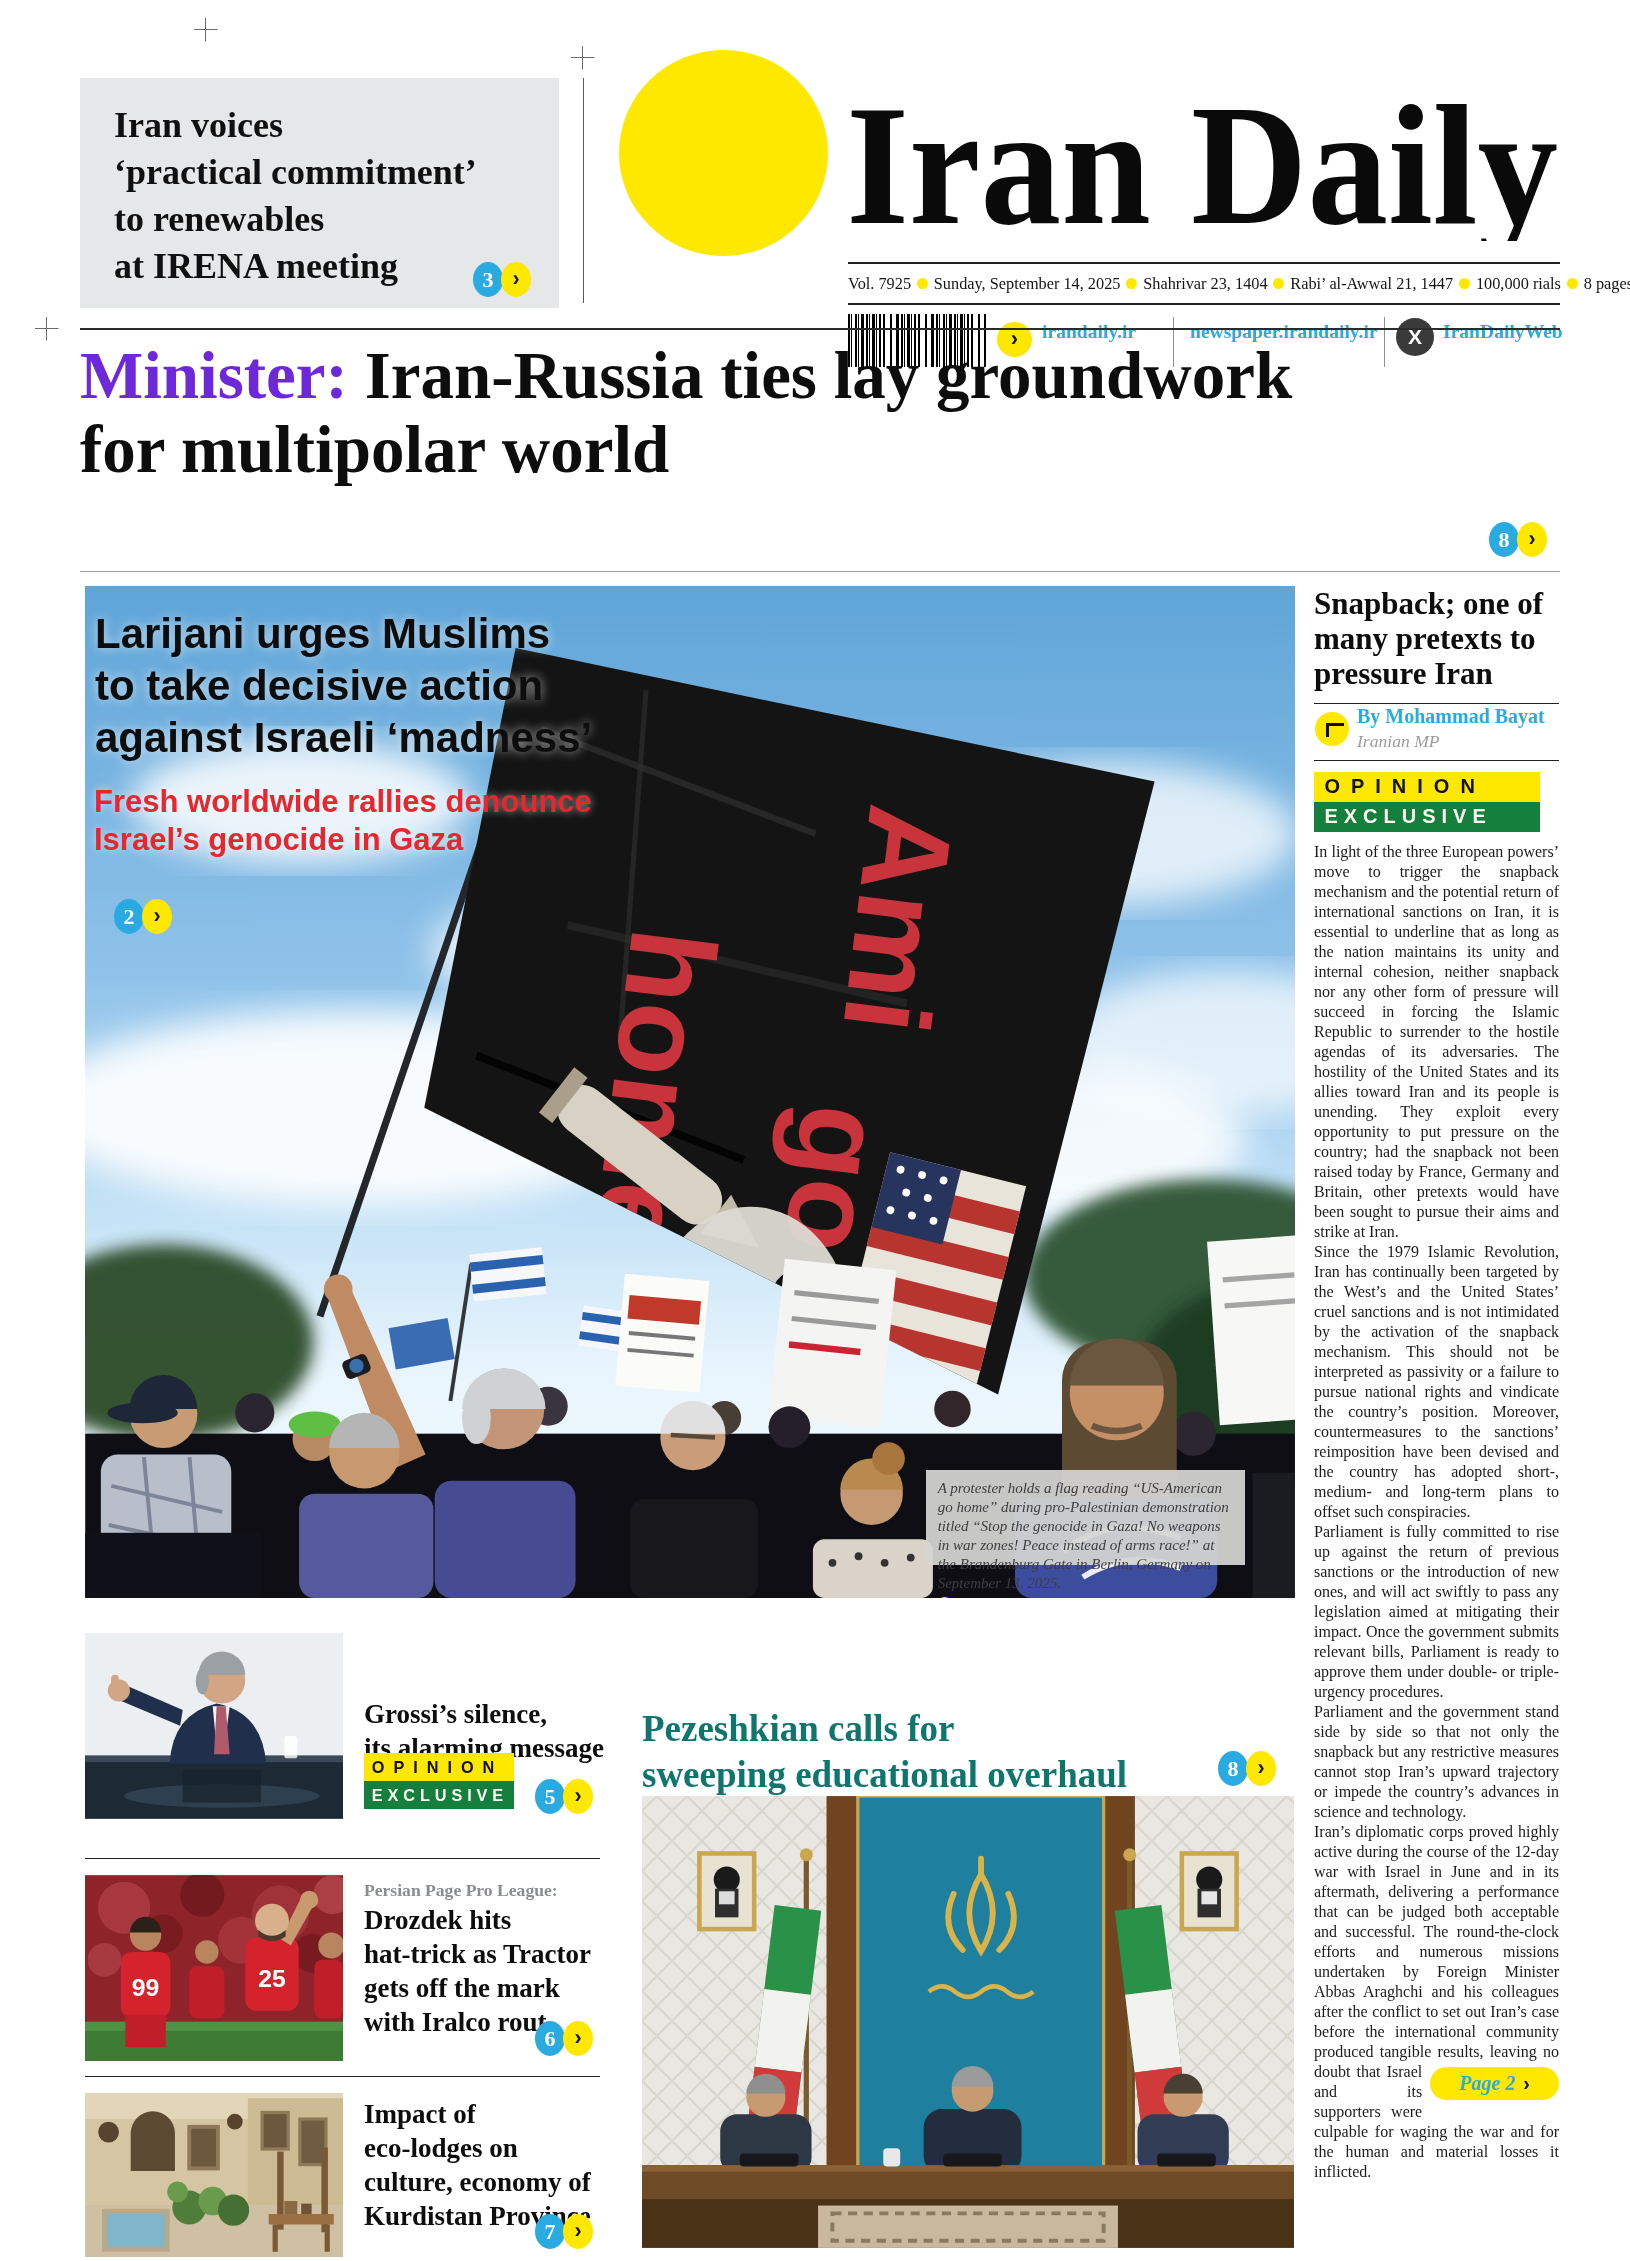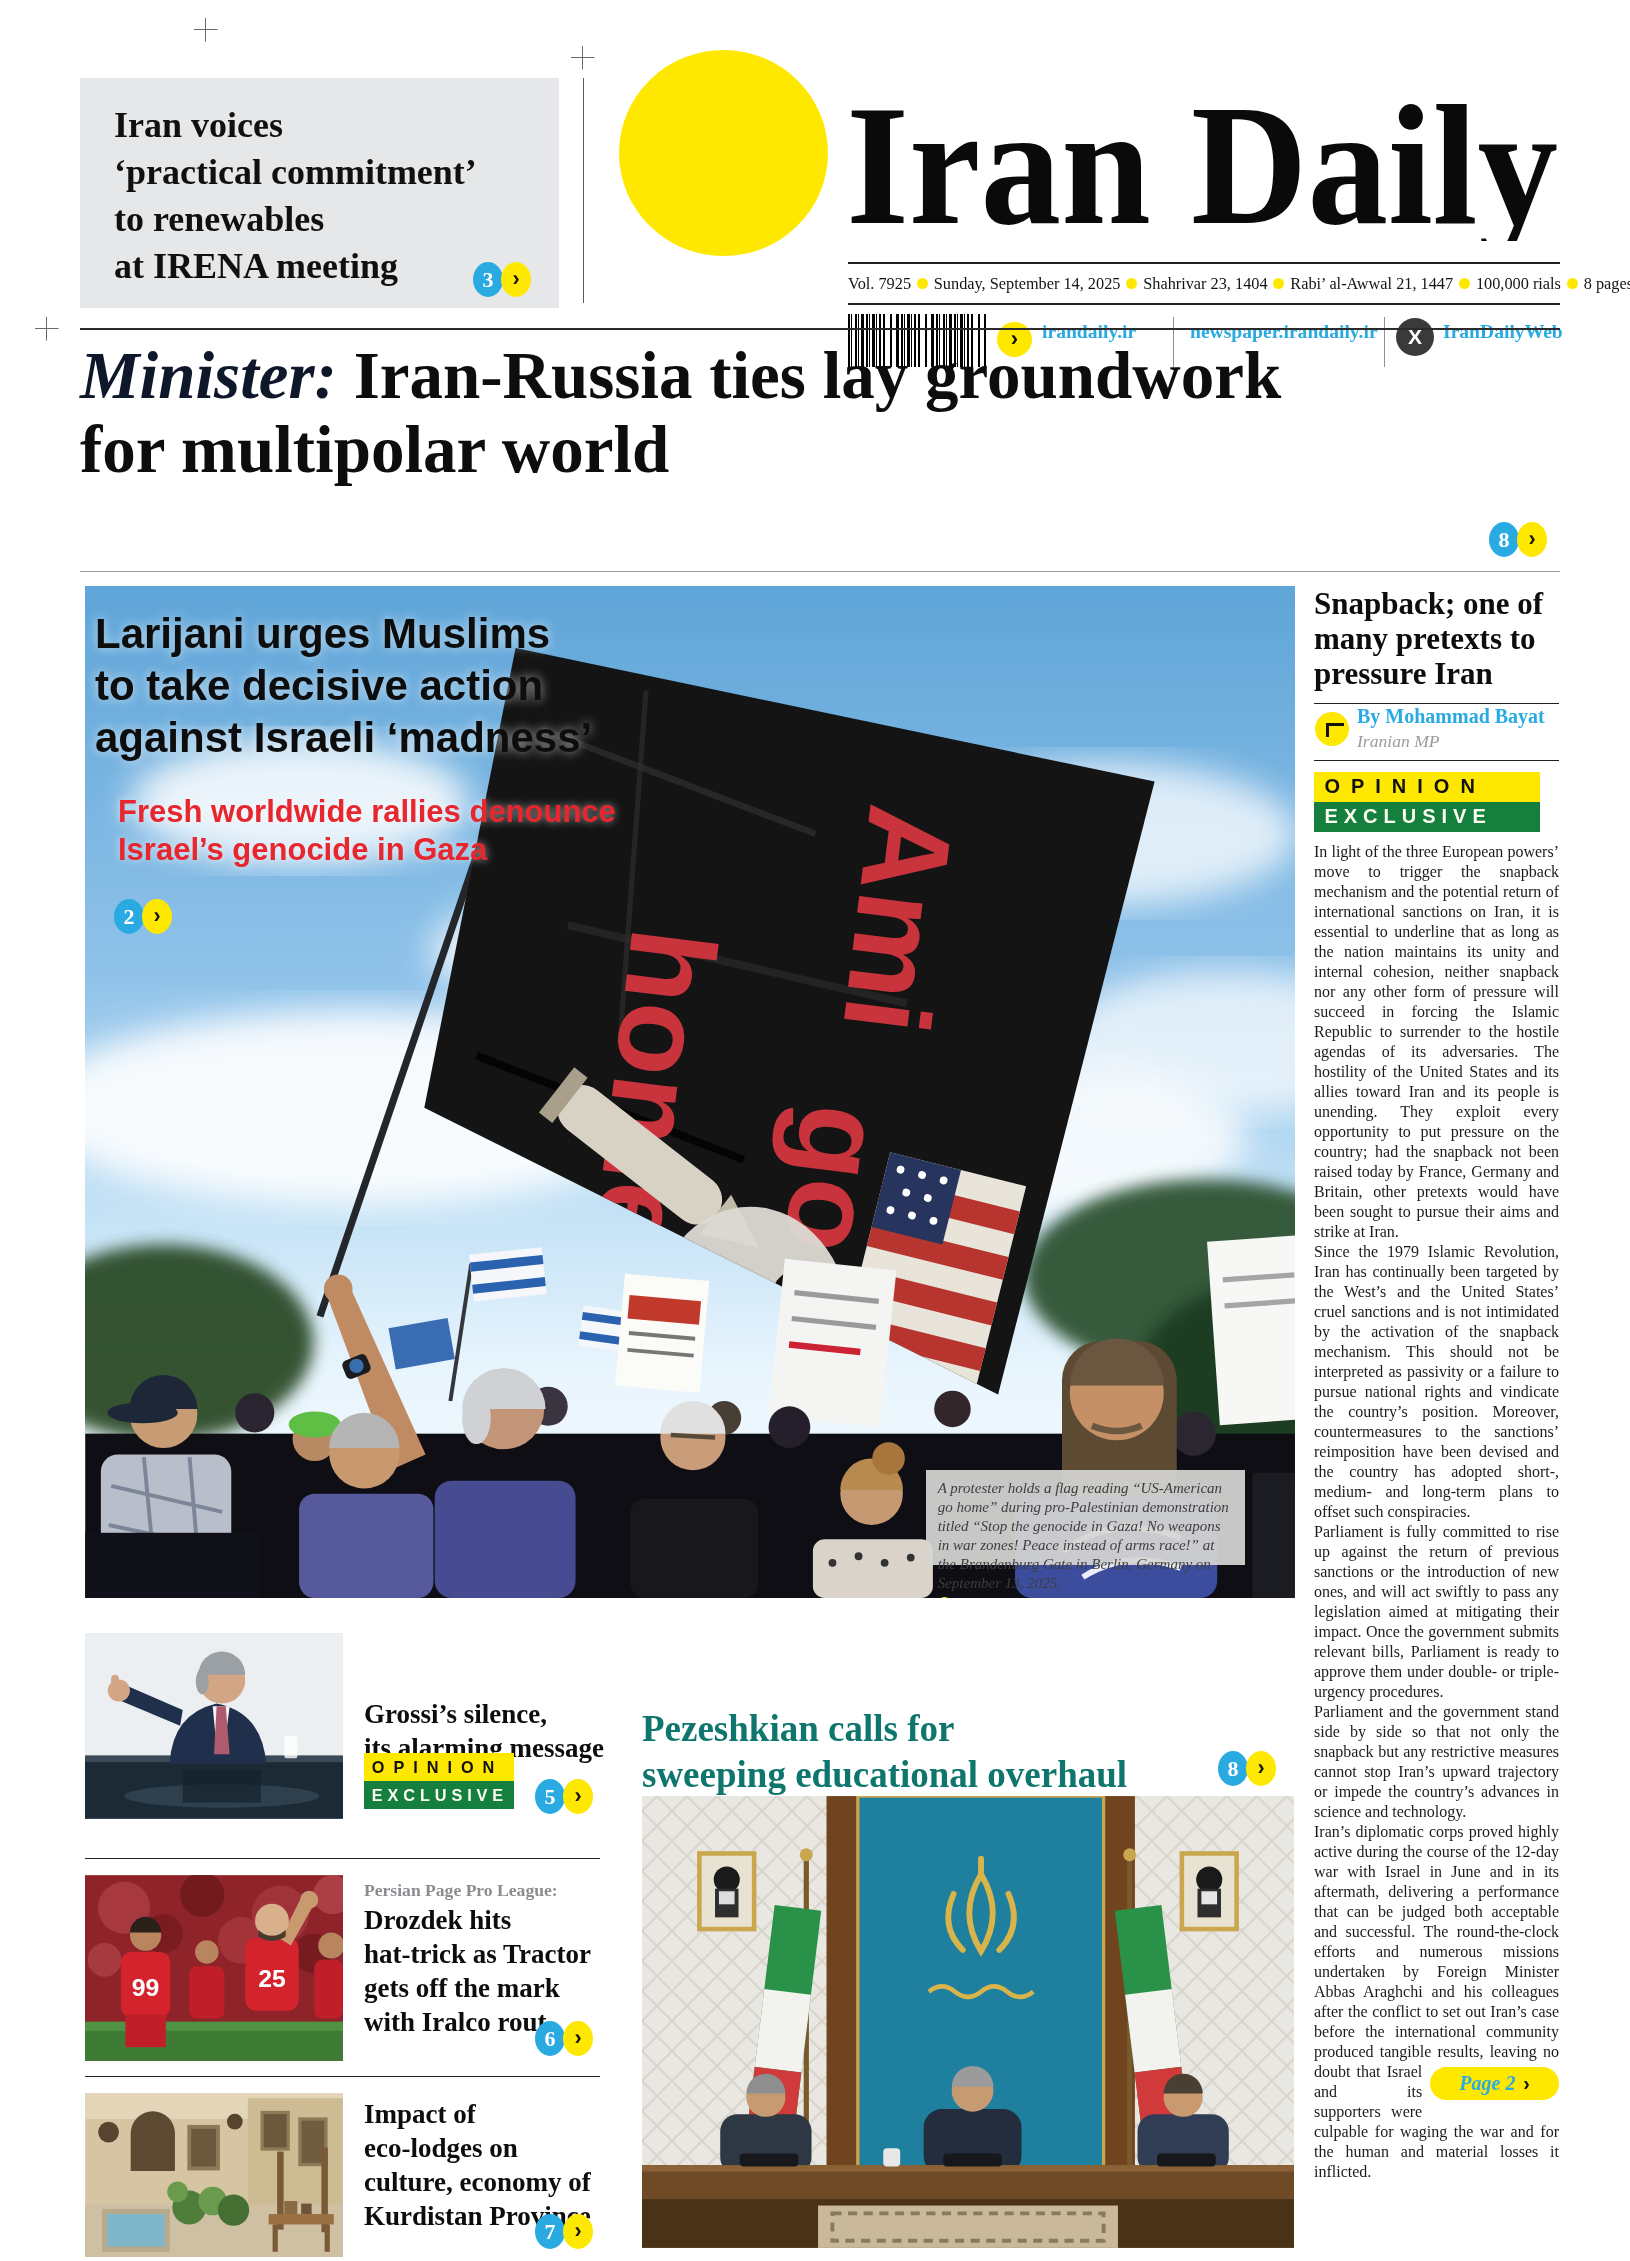--- a/index.html
+++ b/index.html
@@ -25,34 +25,34 @@
   .barcode{position:absolute;left:0;top:1.3px;width:138px;height:53px;
      background:repeating-linear-gradient(90deg,#000 0 2px,#fff 2px 3.3px,#000 3.3px 3.9px,#fff 3.9px 6.5px,#000 6.5px 9px,#fff 9px 10.4px,#000 10.4px 11px,#fff 11px 13px,#000 13px 15.6px,#fff 15.6px 17.6px);}
   .circ-arrow{position:absolute;width:35px;height:35px;border-radius:50%;background:#ffe800;
      font:bold 22px/34px "Liberation Sans",sans-serif;color:#111;text-align:center;}
   .publink{position:absolute;top:7.8px;font:bold 19.6px "Liberation Serif",serif;color:#29abe2;text-decoration:none;}
   .pubdiv{position:absolute;top:0;width:0.7px;height:50px;background:#8f9194;}
   .xcircle{position:absolute;left:548px;top:5.2px;width:38px;height:38px;border-radius:50%;background:#3a3a3a;
      color:#fff;font:bold 21px/38px "Liberation Sans",sans-serif;text-align:center;}
   
   .lead{position:absolute;left:80px;top:338px;width:1480px;font:bold 67px/74px "Liberation Serif",serif;color:#0d0d0d;}
-  .lead .kicker{font-style:italic;color:#0f172a;}
+  .lead .kicker{color:#6d28d9;}
   
   .pb{position:absolute;display:flex;z-index:30;cursor:pointer;}
   .pb-n{width:30px;height:35px;border-radius:50%;background:#29abe2;color:#fff;
         font:bold 22px/35px "Liberation Serif",serif;text-align:center;}
   .pb-a{width:30px;height:35px;border-radius:50%;background:#ffe800;color:#161616;
         font:bold 21.5px/34px "Liberation Sans",sans-serif;text-align:center;margin-left:-2px;}
   
   .mainphoto{position:absolute;left:85px;top:586px;width:1210px;height:1012px;overflow:hidden;
      background:linear-gradient(180deg,#5fa5d8 0%,#8fc2e9 38%,#c4e2f6 62%,#e9f5fd 78%,#f4fafe 100%);}
   .photo-title{position:absolute;left:10px;top:22px;z-index:20;font:bold 42px/52px "Liberation Sans",sans-serif;
      color:#0d0d0d;text-shadow:0 0 10.4px rgba(255,255,255,.65);}
-  .photo-sub{position:absolute;left:9px;top:207px;z-index:20;font:bold 31px/38px "Liberation Sans",sans-serif;
-     color:#e8262d;text-shadow:0 0 9px rgba(255,255,255,.6);margin-left:24px;}
+  .photo-sub{position:absolute;left:9px;top:197px;z-index:20;font:bold 31px/38px "Liberation Sans",sans-serif;
+     color:#e8262d;text-shadow:0 0 9px rgba(255,255,255,.6);}
   .caption{position:absolute;left:841px;top:884px;width:319px;height:95px;background:rgba(213,213,211,0.93);
      padding:9px 11.7px;box-sizing:border-box;font:italic 15px/19px "Liberation Serif",serif;color:#3e3e40;z-index:25;}
   .caption .credit{display:flex;align-items:center;margin-top:1.3px;}
   .caption .cdot{width:13px;height:13px;border-radius:50%;background:#ffe800;margin-right:6.5px;}
   .caption .cred{font:italic bold 15.6px "Liberation Serif",serif;color:#e8262d;}
   
   .opcol{position:absolute;left:1314px;top:586px;width:245px;}
   .op-title{font:bold 31px/35px "Liberation Serif",serif;color:#0d0d0d;}
   .op-rule{height:1.3px;background:#231f20;}
   .byline{position:relative;height:56px;}

